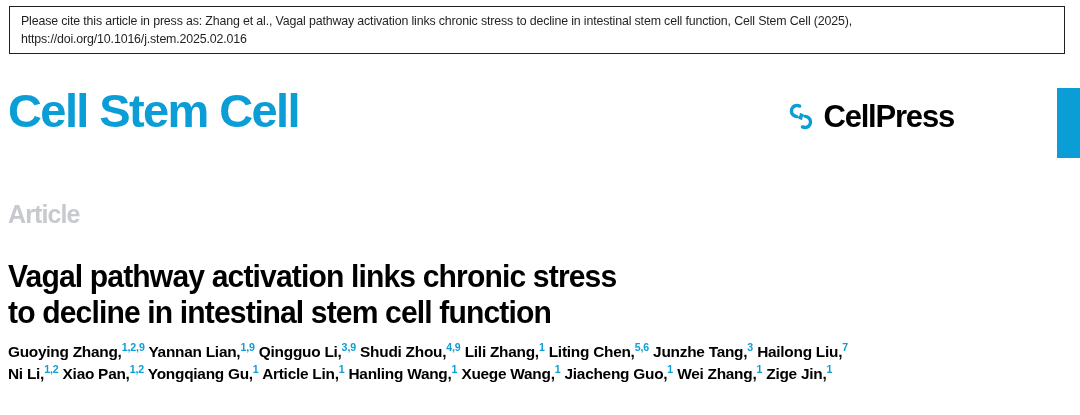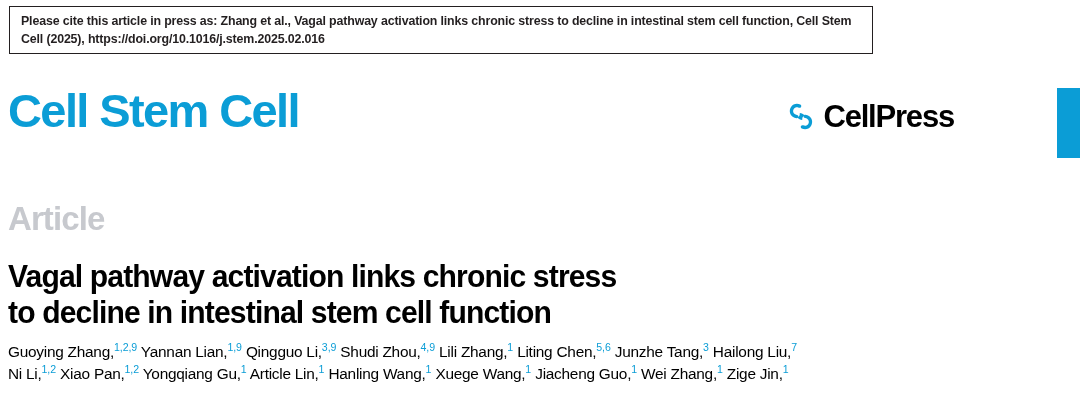--- a/index.html
+++ b/index.html
@@ -15,26 +15,25 @@
     font-family: "Liberation Sans", sans-serif;
     color: #000000;
     -webkit-font-smoothing: antialiased;
   }
 
   
   .cite-box {
     position: absolute;
     left: 9px;
     top: 6px;
-    width: 864px;
+    width: 1056px;
     height: 48px;
     border: 1.5px solid #231f20;
     box-sizing: border-box;
     background: #ffffff;
-    font-weight: bold;
   }
   .cite-text {
     position: absolute;
     left: 11px;
     top: 6px;
     right: 8px;
     font-size: 12.4px;
     line-height: 17.5px;
     color: #231f20;
     font-family: "Liberation Sans", sans-serif;
@@ -90,21 +89,21 @@
     width: 23px;
     height: 70px;
     background: #0b9dd6;
   }
 
   
   .kicker {
     position: absolute;
     left: 8px;
     top: 200px;
-    font-size: 33px;
+    font-size: 25px;
     font-weight: bold;
     color: #c7c9ce;
     letter-spacing: -0.9px;
     font-family: "Liberation Sans", sans-serif;
   }
 
   .article-title {
     position: absolute;
     left: 8px;
     top: 238px;
@@ -124,20 +123,21 @@
   .authors {
     position: absolute;
     left: 8px;
     top: 341px;
     width: 1072px;
     font-size: 15.4px;
     line-height: 21.6px;
     color: #000000;
     letter-spacing: -0.25px;
     font-family: "Liberation Sans", sans-serif;
+    font-weight: bold;
   }
   .authors .aline { display: block; white-space: nowrap; }
   .authors sup {
     color: #0b9dd6;
     font-size: 10.6px;
     vertical-align: super;
     line-height: 0;
     letter-spacing: -0.1px;
   }
 </style>

